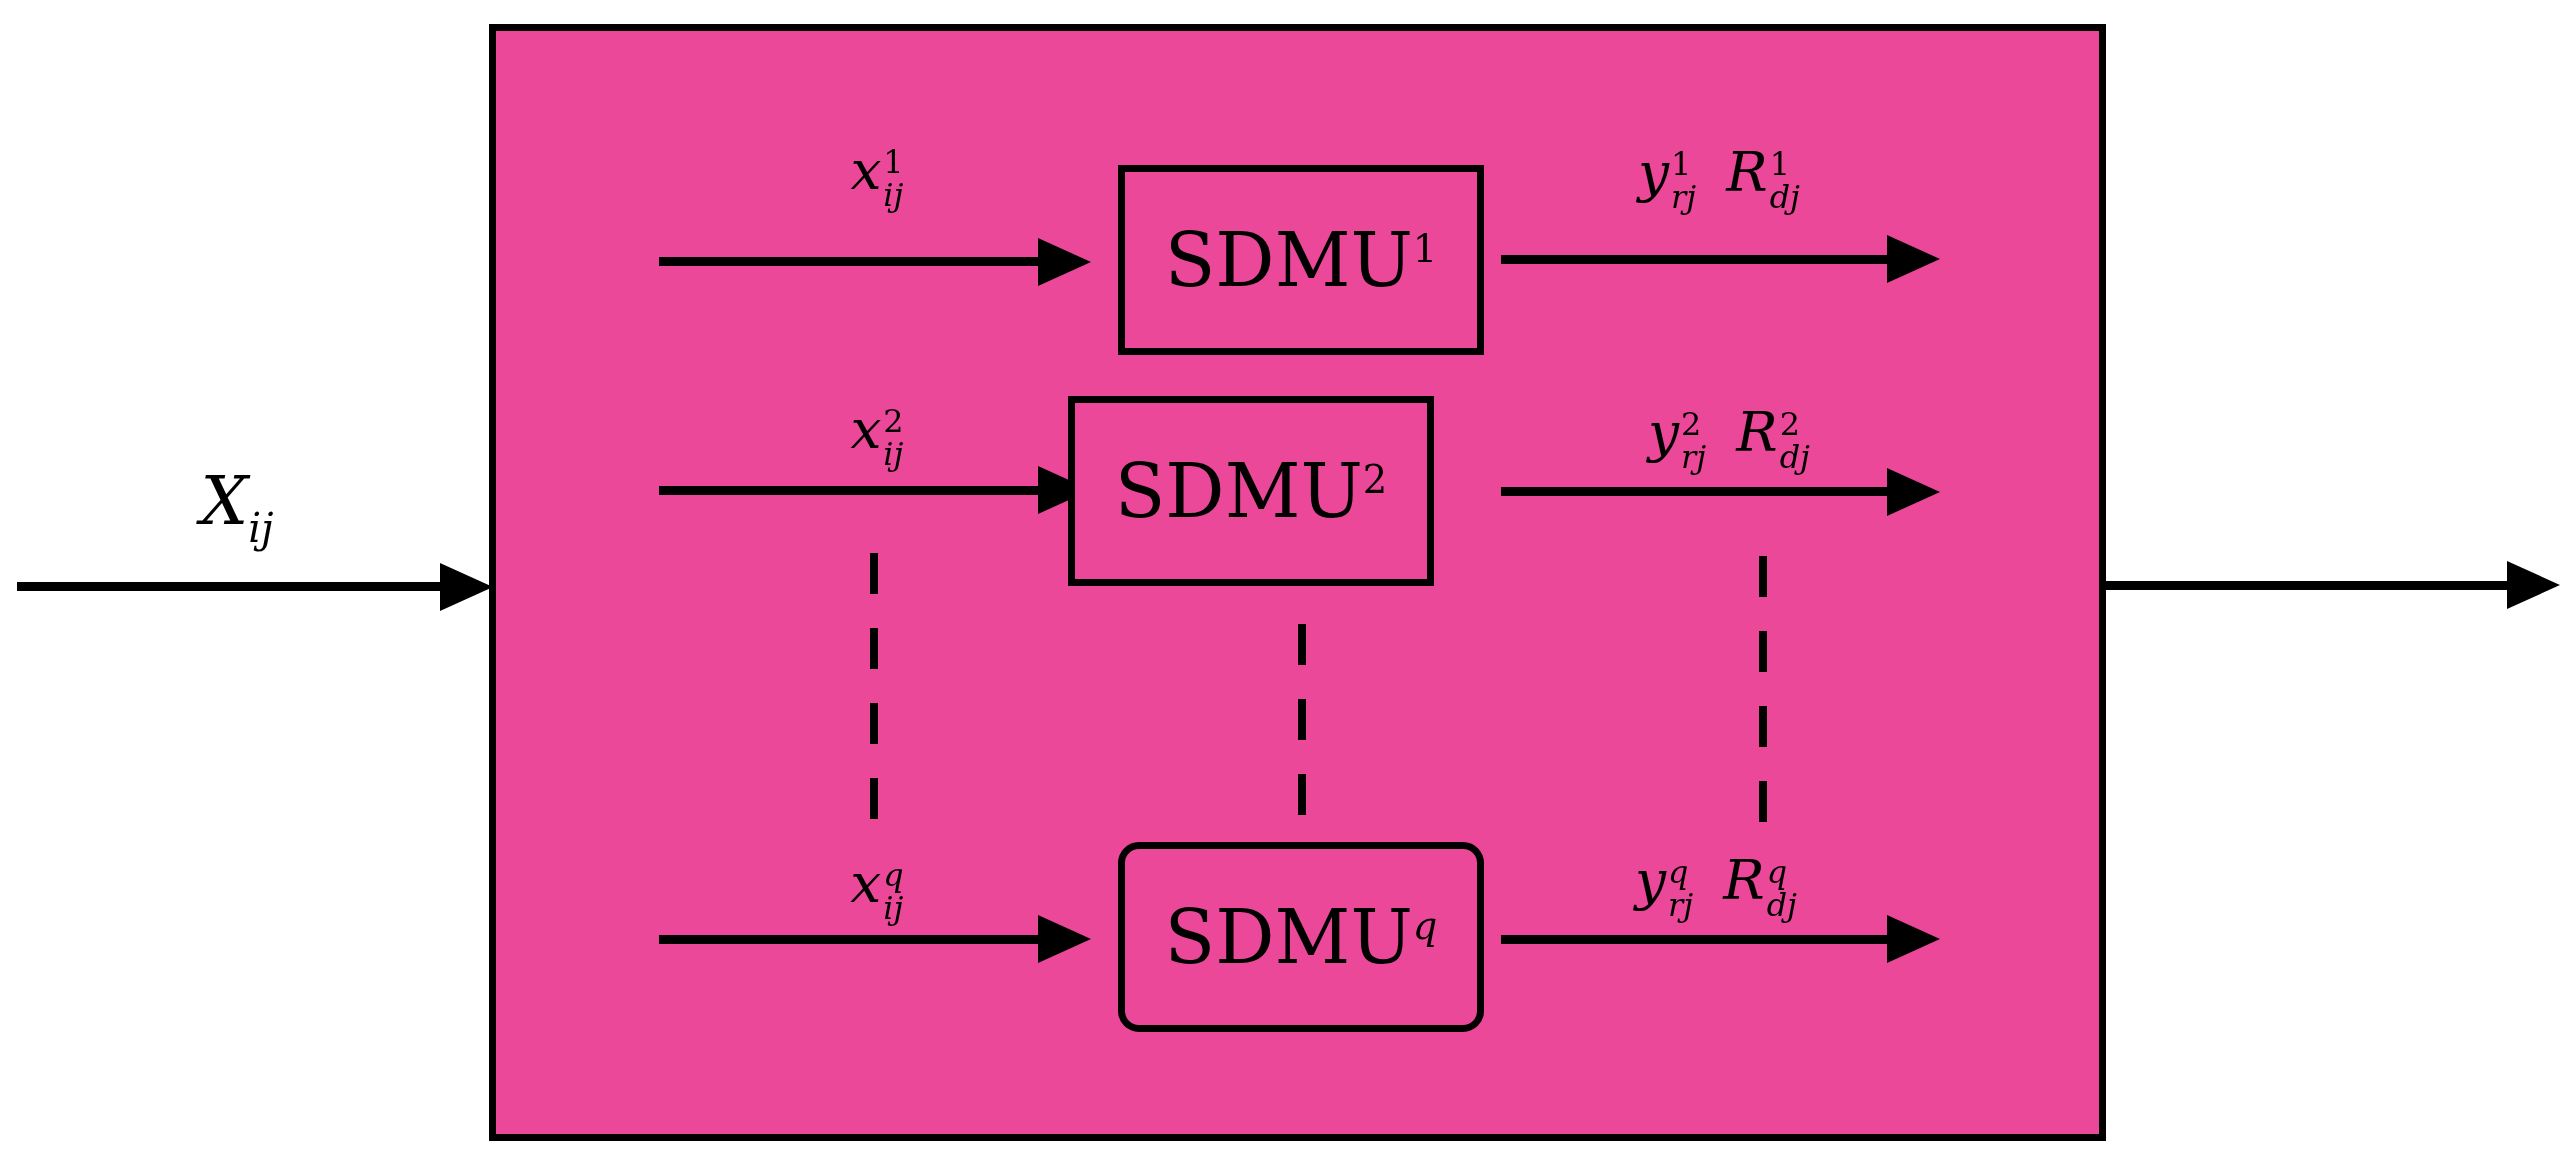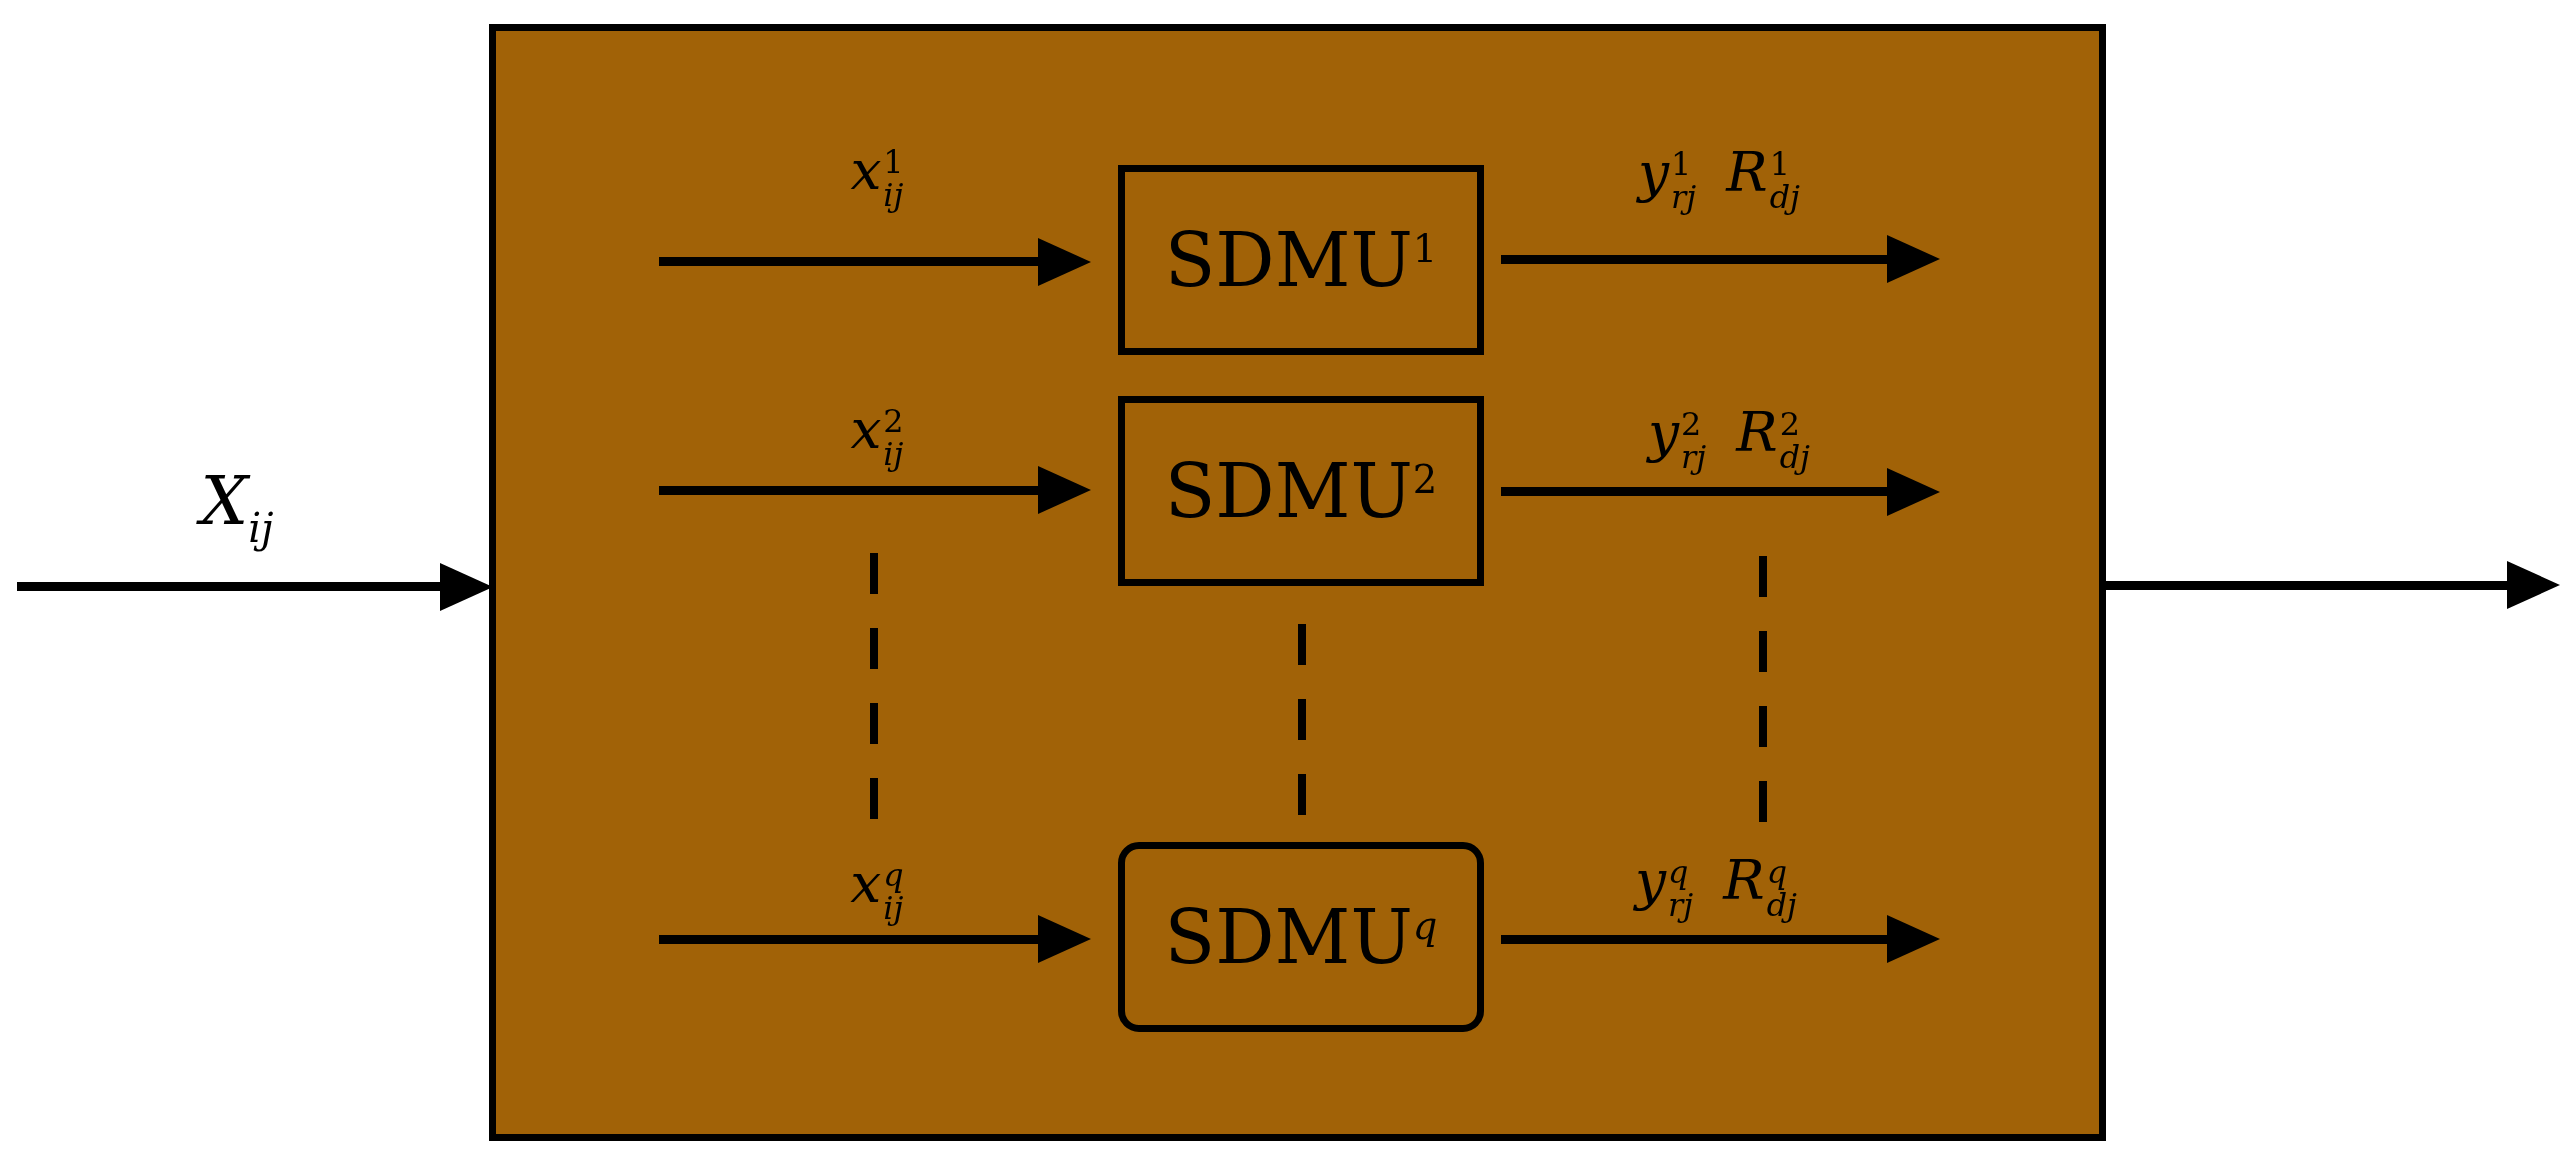--- a/index.html
+++ b/index.html
@@ -9,21 +9,21 @@
     background:#ffffff;
     color:#000000;
     font-family:"DejaVu Serif","Liberation Serif",serif;
     overflow:hidden;
   }
   
   .box{
     position:absolute;
     border:7.7px solid #000000;
     box-sizing:border-box;
-    background:#a16207;
+    background:#ec4899;
   }
   .sdmu{
     display:flex;align-items:center;justify-content:center;
     font-size:74px;
     font-style:normal;
   }
   
   .hline{position:absolute;height:8.6px;background:#000000;}
   .ahead{
     position:absolute;width:0;height:0;
@@ -106,21 +106,21 @@
 
   <div class="lbl" style="left:877px;top:434px;font-size:55px;">
     <span class="mv"><span>x</span><span class="stk">
           <span class="sup">2</span>
           <span class="sub">ij</span>
         </span></span>
   </div>
   <div class="hline" style="left:659px;top:486px;width:383px;"></div>
   <div class="ahead" style="left:1038px;top:466px;"></div>
 
-  <div class="box sdmu" style="left:1118px;top:396px;width:366px;height:190px;">
+  <div class="box sdmu" style="left:1068px;top:396px;width:366px;height:190px;">
     <span><span>SDMU</span><span class="suponly">2</span></span>
   </div>
 
   <div class="hline" style="left:1501px;top:487px;width:390px;"></div>
   <div class="ahead" style="left:1887px;top:468px;"></div>
   <div class="lbl" style="left:1729px;top:437px;font-size:55px;">
     <span class="mv"><span>y</span><span class="stk">
           <span class="sup">2</span>
           <span class="sub">rj</span>
         </span></span><span class="gap"></span><span class="mv"><span>R</span><span class="stk">

